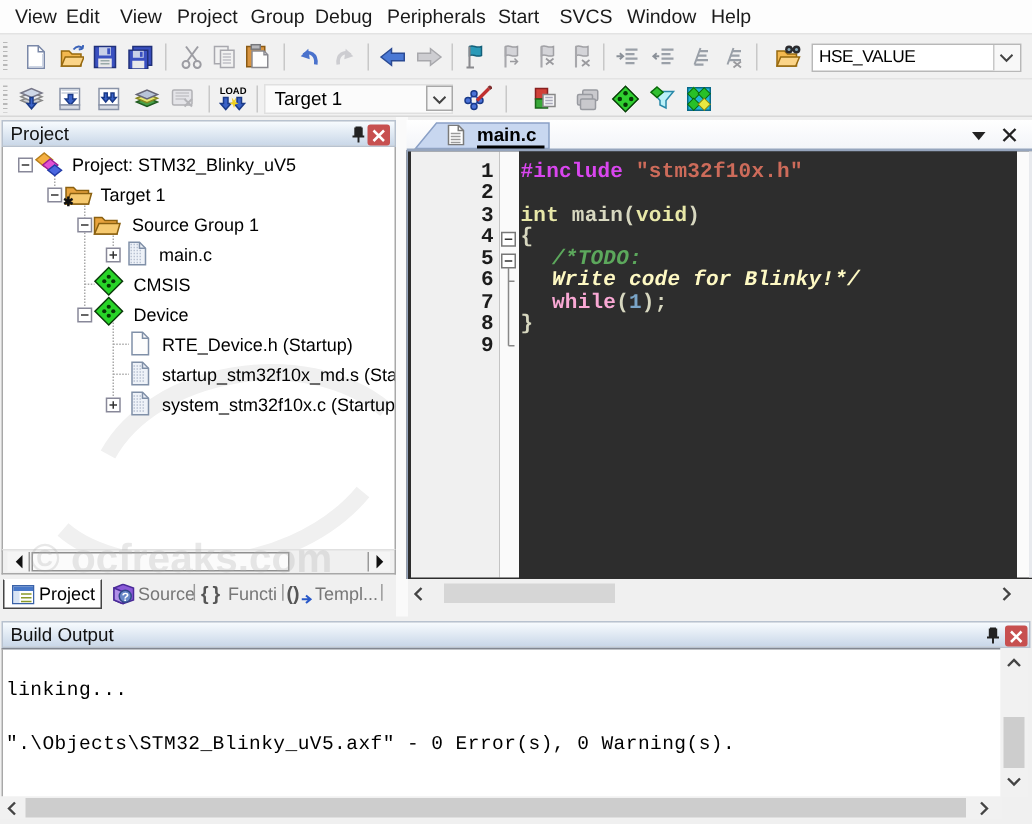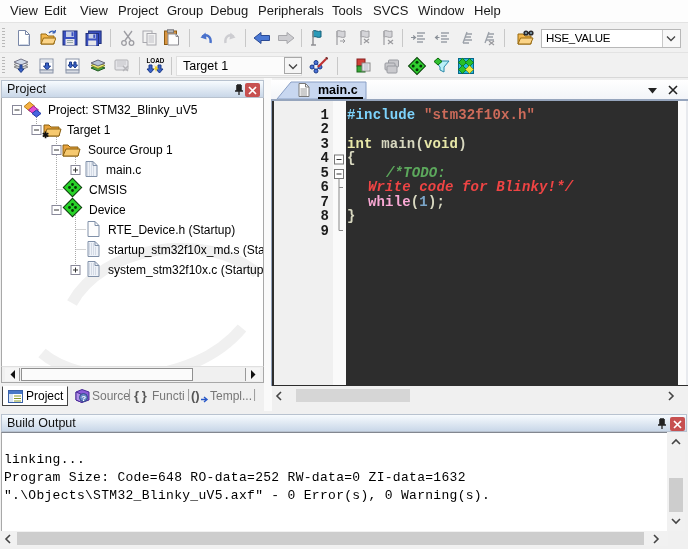--- a/index.html
+++ b/index.html
@@ -53,21 +53,21 @@
 <div id="app">
 
   <div class="abs" id="menubar">
     <span style="left:10px">View</span>
     <span style="left:44px">Edit</span>
     <span style="left:80px">View</span>
     <span style="left:118px">Project</span>
     <span style="left:167px">Group</span>
     <span style="left:210px">Debug</span>
     <span style="left:258px">Peripherals</span>
-    <span style="left:332px">Tools</span>
+    <span style="left:332px">Start</span>
     <span style="left:373px">SVCS</span>
     <span style="left:418px">Window</span>
     <span style="left:474px">Help</span>
   </div>
 
   <div class="abs" id="tb1">
     <div class="grip" style="top:5px;height:19px"></div>
     <svg class="ticon" width="16" height="16" style="left:16px;top:7px">
         <path d="M2.5 0.5 H9.5 L13.5 4.5 V15.5 H2.5 Z" fill="#fff" stroke="#7a88a8"></path>
         <path d="M9.5 0.5 V4.5 H13.5" fill="none" stroke="#7a88a8"></path>
@@ -439,20 +439,21 @@
     <div class="trow" style="left:106px;top:122px">
         <span class="lbl">RTE_Device.h (Startup)</span>
       </div>
     <div class="trow" style="left:106px;top:142px">
         <span class="lbl">startup_stm32f10x_md.s (Start</span>
       </div>
     <div class="trow" style="left:106px;top:162px">
         <span class="lbl">system_stm32f10x.c (Startup)</span>
       </div>
   </div>
+  <div class="abs" style="left:20px;top:357px;z-index:30;font-size:27px;font-weight:bold;color:rgba(178,178,178,0.30);letter-spacing:0px;font-family:'Liberation Sans',sans-serif">© ocfreaks.com</div>
   <div class="abs" id="proj-hsb">
     <div style="position:absolute;left:3px;top:1px;width:15px;height:13px;background:#f5f5f5;border-right:1px solid #999"></div>
     <svg class="chev" width="7" height="9" style="left:7px;top:3px">
         <path d="M6 0 L1.5 4.5 L6 9 Z" fill="#111"></path>
       </svg>
     <div class="sb-thumb" style="left:19px;top:1px;width:172px;height:13px;background:#fbfbfb;border:1px solid #909090"></div>
     <div style="position:absolute;right:3px;top:1px;width:15px;height:13px;background:#f5f5f5;border-left:1px solid #999"></div>
     <svg class="chev" width="7" height="9" style="left:248px;top:3px">
         <path d="M1 0 L5.5 4.5 L1 9 Z" fill="#111"></path>
       </svg>
@@ -531,25 +532,25 @@
       <rect x="1.5" y="54" width="9" height="9" fill="#fff" stroke="#777"></rect>
       <line x1="3.5" y1="58.5" x2="8.5" y2="58.5" stroke="#333"></line>
       <rect x="1.5" y="68.5" width="9" height="9" fill="#fff" stroke="#777"></rect>
       <line x1="3.5" y1="73" x2="8.5" y2="73" stroke="#333"></line>
       <line x1="6" y1="77.5" x2="6" y2="129.5" stroke="#888"></line>
       <line x1="6" y1="86.5" x2="10" y2="86.5" stroke="#888"></line>
       <line x1="6" y1="129.5" x2="10" y2="129.5" stroke="#888"></line>
     </svg>
   </div>
   <div class="abs" id="code">
-    <div class="cl" style="top:6.5px"><span style="color:#7dd3fc">#include</span> <span style="color:#cd6b5a">"stm32f10x.h"</span></div>
+    <div class="cl" style="top:6.5px"><span style="color:#d946ef">#include</span> <span style="color:#cd6b5a">"stm32f10x.h"</span></div>
     <div class="cl" style="top:35.5px"><span style="color:#e8e8a8">int</span><span style="color:#d8d8c0"> main(</span><span style="color:#e8e8a8">void</span><span style="color:#d8d8c0">)</span></div>
     <div class="cl" style="top:50px"><span style="color:#d8d8c0">{</span></div>
-    <div class="cl" style="top:64.5px;left:40px;font-style:italic"><span style="color:#5ca85c">/*TODO:</span></div>
-    <div class="cl" style="top:79px;left:22px;font-style:italic"><span style="color:#ef4444">Write code for Blinky!*/</span></div>
+    <div class="cl" style="top:64.5px;left:22px;font-style:italic"><span style="color:#5ca85c">/*TODO:</span></div>
+    <div class="cl" style="top:79px;left:22px;font-style:italic"><span style="color:#fef9c3">Write code for Blinky!*/</span></div>
     <div class="cl" style="top:93.5px;left:22px"><span style="color:#f9a8d4">while</span><span style="color:#d8d8c0">(</span><span style="color:#7aa5c8">1</span><span style="color:#d8d8c0">);</span></div>
     <div class="cl" style="top:108px"><span style="color:#d8d8c0">}</span></div>
   </div>
   <div class="abs" id="ed-right"></div>
   <div class="abs" id="ed-hsb">
     <svg class="chev" width="8" height="10" style="left:3px;top:5px">
         <path d="M6 1 L2 5 L6 9" fill="none" stroke="#444" stroke-width="1.6"></path>
       </svg>
     <div class="sb-thumb" style="left:24px;top:3px;width:114px;height:13px;background:#d6d6d6"></div>
     <svg class="chev" width="8" height="10" style="left:395px;top:5px">
@@ -564,21 +565,20 @@
         <rect x="3.2" y="1" width="5.6" height="6" fill="#222"></rect>
       </svg>
     <div class="xbtn" style="left:668px;top:2px">
         <svg width="9" height="9">
           <path d="M1 1 L8 8 M8 1 L1 8" stroke="#fff" stroke-width="1.7"></path>
         </svg>
       </div>
   </div>
   <div class="abs" id="bo-body">
     <div style="top:18px">linking...</div>
-    <div style="top:36px">Program Size: Code=648 RO-data=252 RW-data=0 ZI-data=1632</div>
     <div style="top:54px">".\Objects\STM32_Blinky_uV5.axf" - 0 Error(s), 0 Warning(s).</div>
   </div>
   <div class="abs" id="bo-vsb">
     <svg class="chev" width="10" height="8" style="left:4px;top:6px">
         <path d="M1 6 L5 2 L9 6" fill="none" stroke="#444" stroke-width="1.6"></path>
       </svg>
     <div class="sb-thumb" style="left:2px;top:46px;width:14px;height:34px;background:#cdcdcd"></div>
     <svg class="chev" width="10" height="8" style="left:4px;top:85px">
         <path d="M1 2 L5 6 L9 2" fill="none" stroke="#444" stroke-width="1.6"></path>
       </svg>

